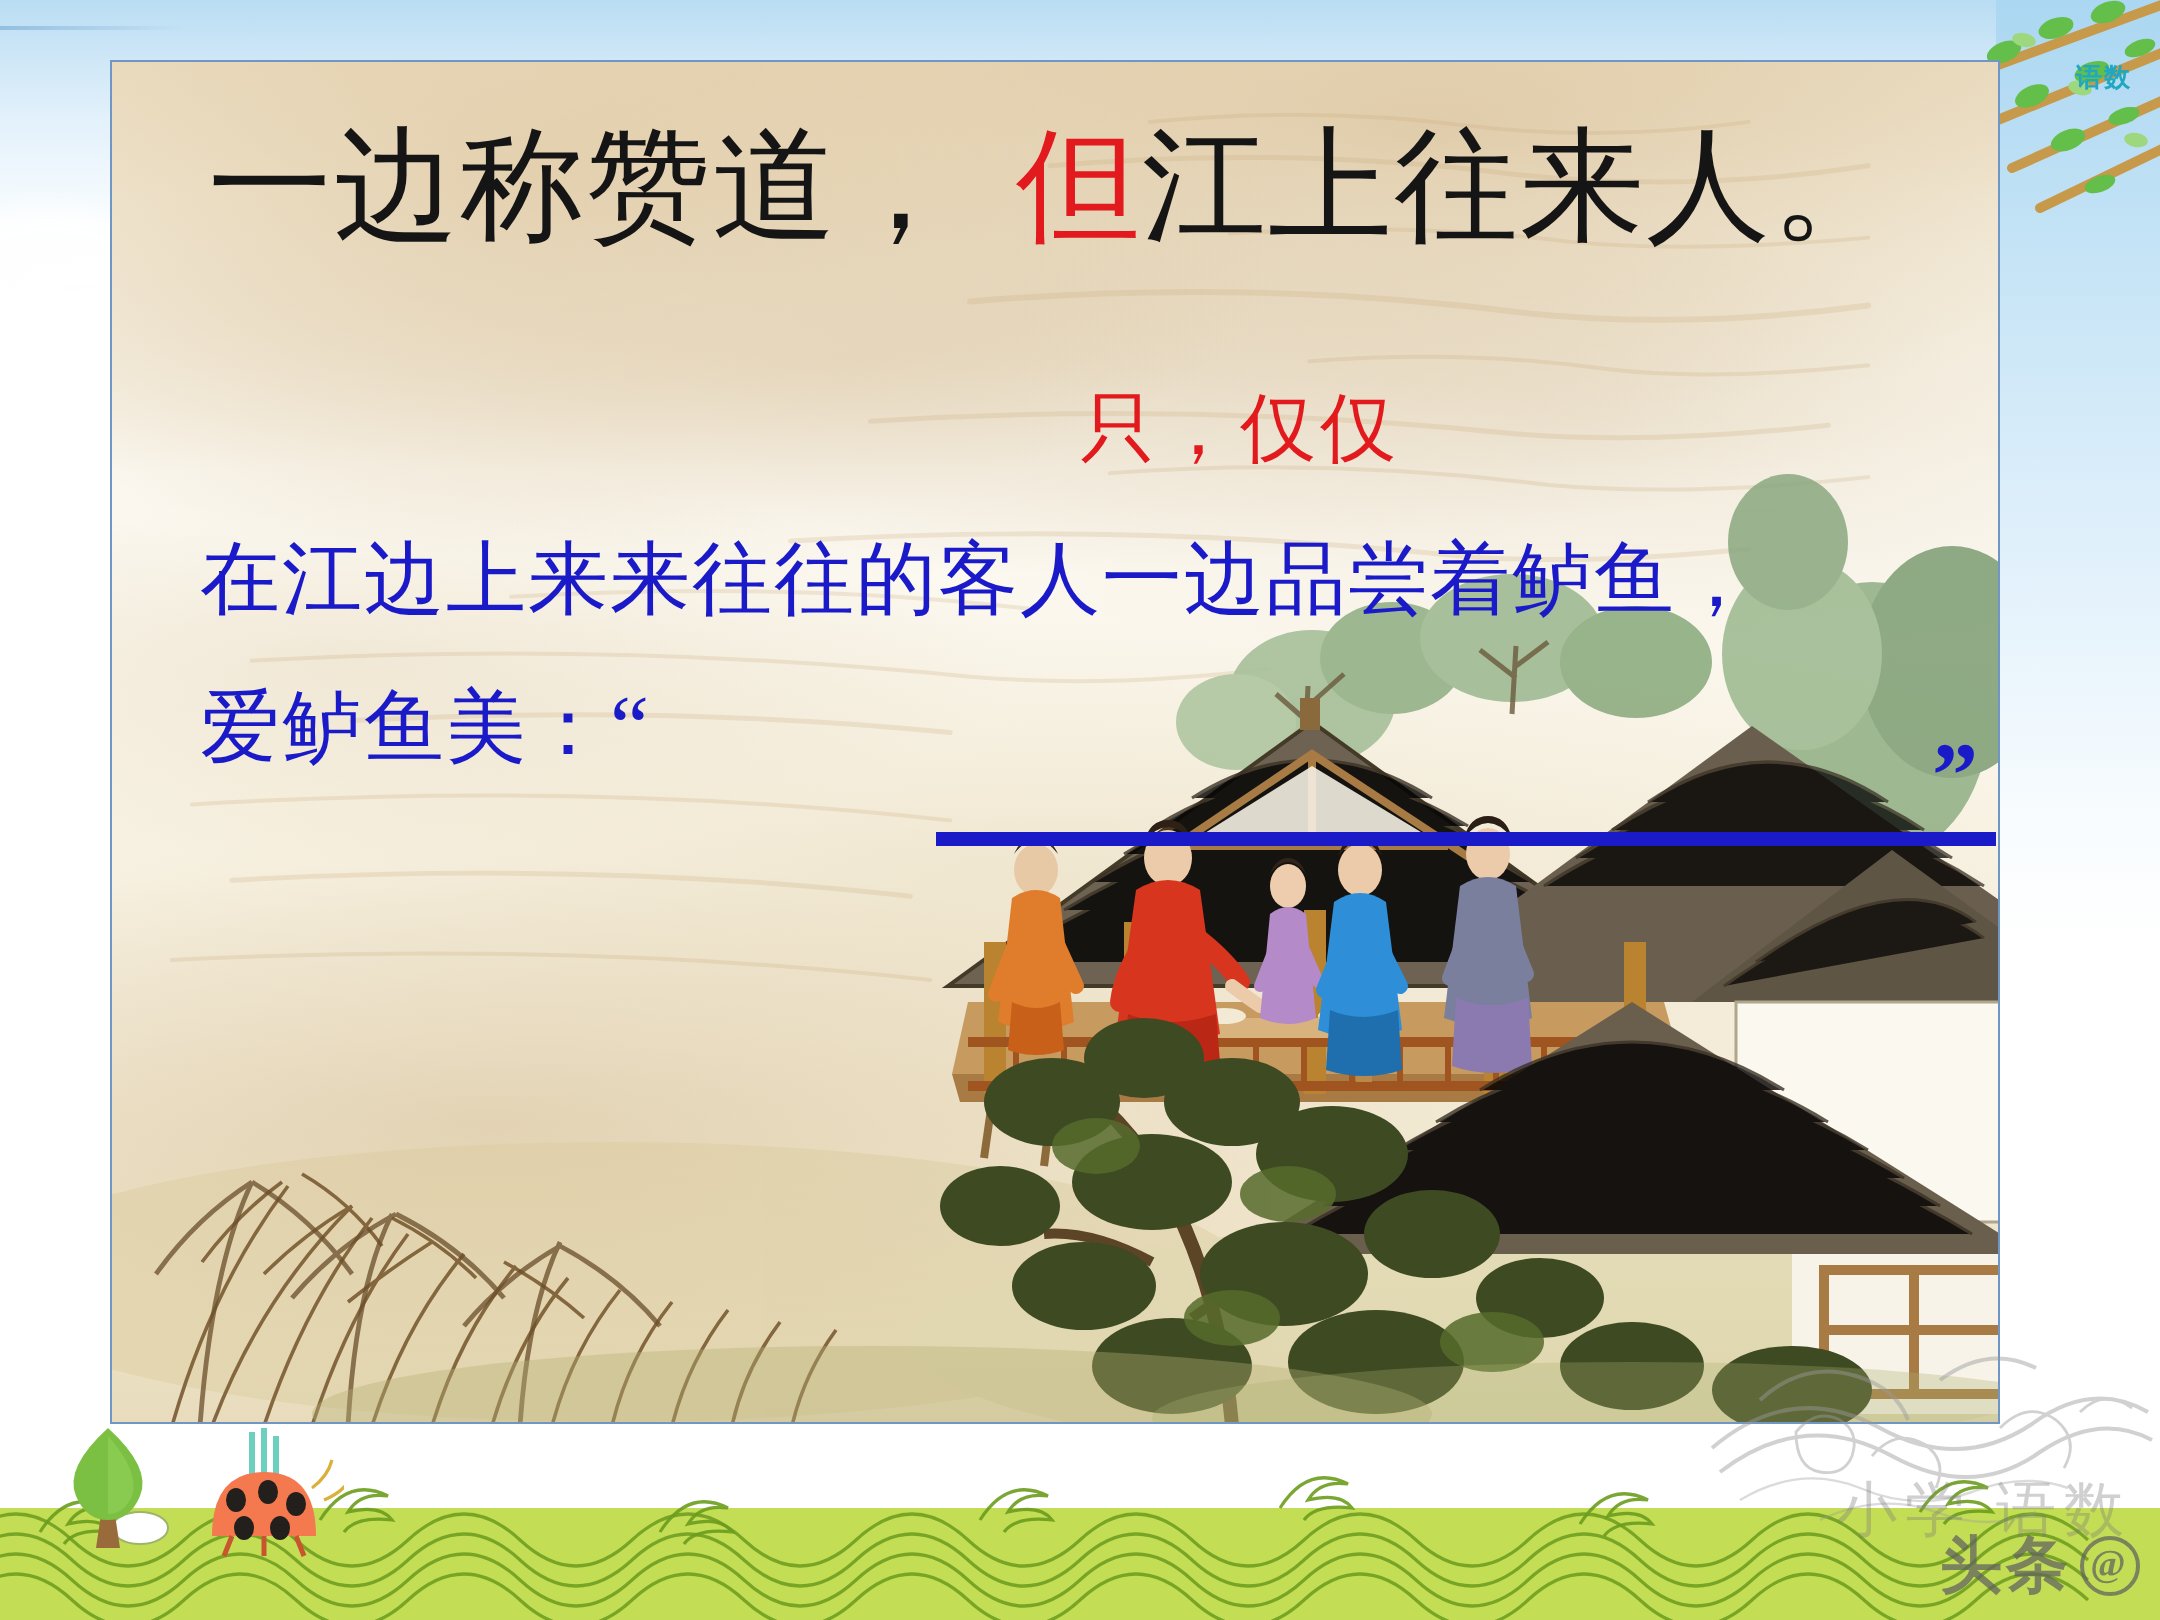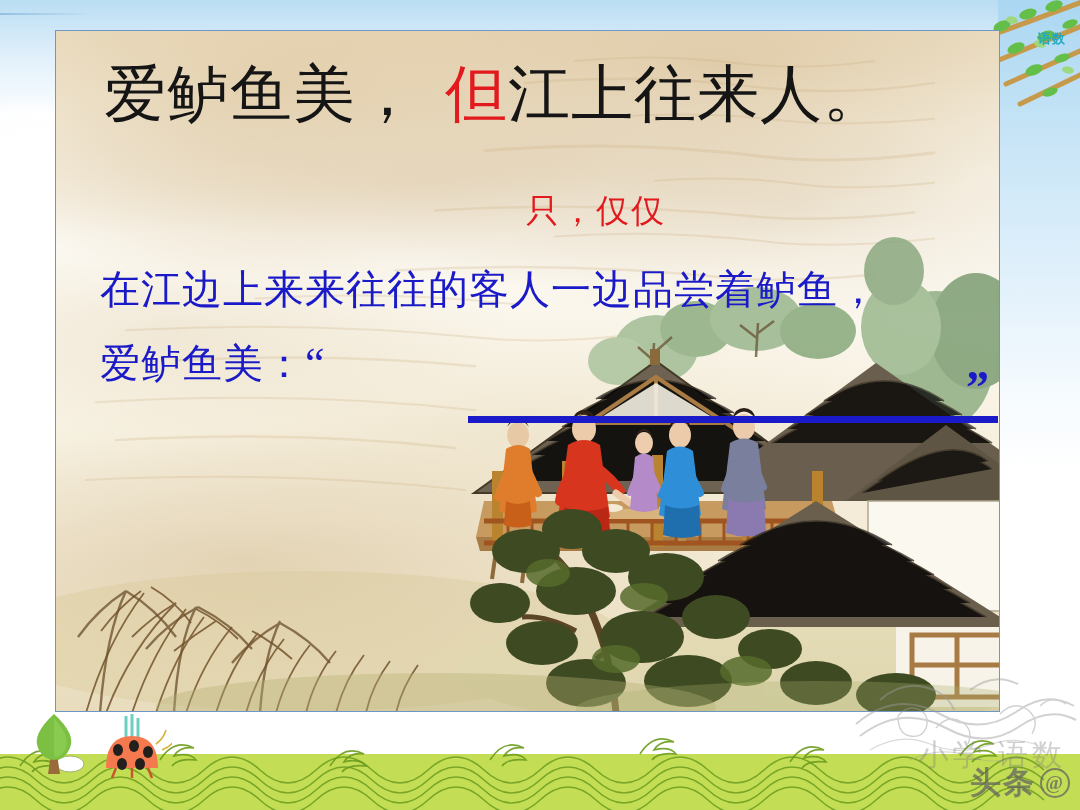--- a/index.html
+++ b/index.html
@@ -109,22 +109,22 @@
     color: #151515;
     white-space: nowrap;
     font-family: "Liberation Serif", "DejaVu Serif", serif;
     font-weight: 400;
   }
   .line-title .hl { color: #e2191d; }
   .line-title .sp { display: inline-block; width: 26px; }
 
   .gloss {
     position: absolute;
-    left: 470px; top: 158px;
-    font-size: 33px;
+    left: 484px; top: 158px;
+    font-size: 38px;
     color: #e2191d;
     letter-spacing: 2px;
     white-space: nowrap;
     font-family: "Liberation Serif", "DejaVu Serif", serif;
   }
 
   .para {
     position: absolute;
     left: 44px; top: 222px;
     width: 900px;
@@ -489,21 +489,21 @@
         <path d="M70 560 q30 18 50 46 M142 576 q32 16 54 42 M224 592 q30 16 50 40"></path>
       </g>
 
       <ellipse cx="380" cy="676" rx="280" ry="34" fill="#b6b173" opacity=".38"></ellipse>
       <ellipse cx="760" cy="678" rx="240" ry="28" fill="#a9ae6d" opacity=".3"></ellipse>
     </svg>
 
     <div id="textlayer">
 
       <div class="line-title">
-        <span>爱鲈鱼美，</span><span class="sp"></span><span class="hl">但</span><span>江上往来人。</span>
+        <span>一边称赞道，</span><span class="sp"></span><span class="hl">但</span><span>江上往来人。</span>
       </div>
 
       <div class="gloss">只，仅仅</div>
 
       <div class="para">
         <span>在江边上来来往往的客人一边品尝着鲈鱼，</span>
         <span class="row2">
           <span>爱鲈鱼美：</span><span class="qopen">“</span>
         </span>
       </div>

